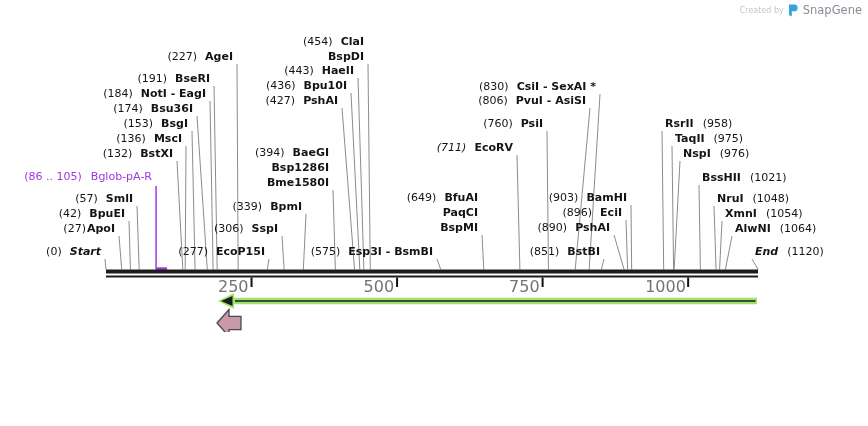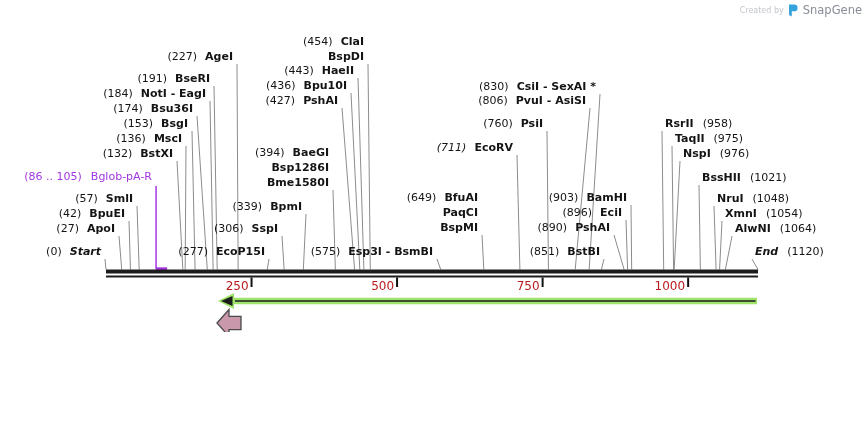--- a/index.html
+++ b/index.html
@@ -6,21 +6,21 @@
   #stage{position:relative;width:868px;height:332px;overflow:hidden;background:#fff;
          font-family:"DejaVu Sans","Liberation Sans",sans-serif;}
   #map-canvas{position:absolute;left:0;top:0}
   #labels{position:absolute;left:0;top:0;width:868px;height:426px}
   .site{position:absolute;font-size:11px;line-height:15px;white-space:nowrap;color:#141414}
   .site.right{text-align:right}
   .site .nm{font-weight:bold}
   .site.it .nm{font-style:italic}
   .site.primer{color:#A137E0;font-weight:normal}
   .site.primer .nm{font-weight:normal}
-  .ruler-num{position:absolute;font-size:12px;color:#b91c1c;text-align:right;width:40px;line-height:13px}
+  .ruler-num{position:absolute;font-size:16px;color:#737373;text-align:right;width:40px;line-height:13px}
   .watermark{position:absolute;top:3px;right:6px;display:flex;align-items:center;gap:4px}
   .wm-created{font-size:8px;color:#c3c6cb}
   .wm-brand{font-size:11.5px;color:#878d96}
   .feature-label{position:absolute;font-size:13px;color:#111;text-align:center}
   .footer{position:absolute;left:0;right:0;text-align:center;color:#111}
   .footer-title{top:385px;font-size:15px;font-weight:bold}
   .footer-sub{top:404px;font-size:12px}
 </style>
 </head>
 <body>
@@ -128,21 +128,21 @@
       <div class="site right" style="top: 146px; right: 695px;">
         <div><span class="pos" style="margin-right: 8px;">(132)</span><span class="nm">BstXI</span></div>
       </div>
       <div class="site right" style="top: 191px; right: 735px;">
         <div><span class="pos" style="margin-right: 8px;">(57)</span><span class="nm">SmlI</span></div>
       </div>
       <div class="site right" style="top: 206px; right: 743px; text-align: center;">
         <div><span class="pos" style="margin-right: 8px;">(42)</span><span class="nm">BpuEI</span></div>
       </div>
       <div class="site right" style="top: 221px; right: 753px;">
-        <div><span class="pos" style="margin-right: 8px;">(27)</span><span class="nm">ApoI</span></div>
+        <div><span class="pos" style="margin-right: 1px;">(27)</span><span class="nm">ApoI</span></div>
       </div>
       <div class="site right it" style="top: 244px; right: 767px;">
         <div><span class="pos" style="margin-right: 8px;">(0)</span><span class="nm">Start</span></div>
       </div>
       <div class="site right" style="top: 145px; right: 539px;">
         <div><span class="pos" style="margin-right: 8px;">(394)</span><span class="nm">BaeGI</span></div>
         <div><span class="nm">Bsp1286I</span></div>
         <div><span class="nm">Bme1580I</span></div>
       </div>
       <div class="site right" style="top: 199px; right: 566px;">

